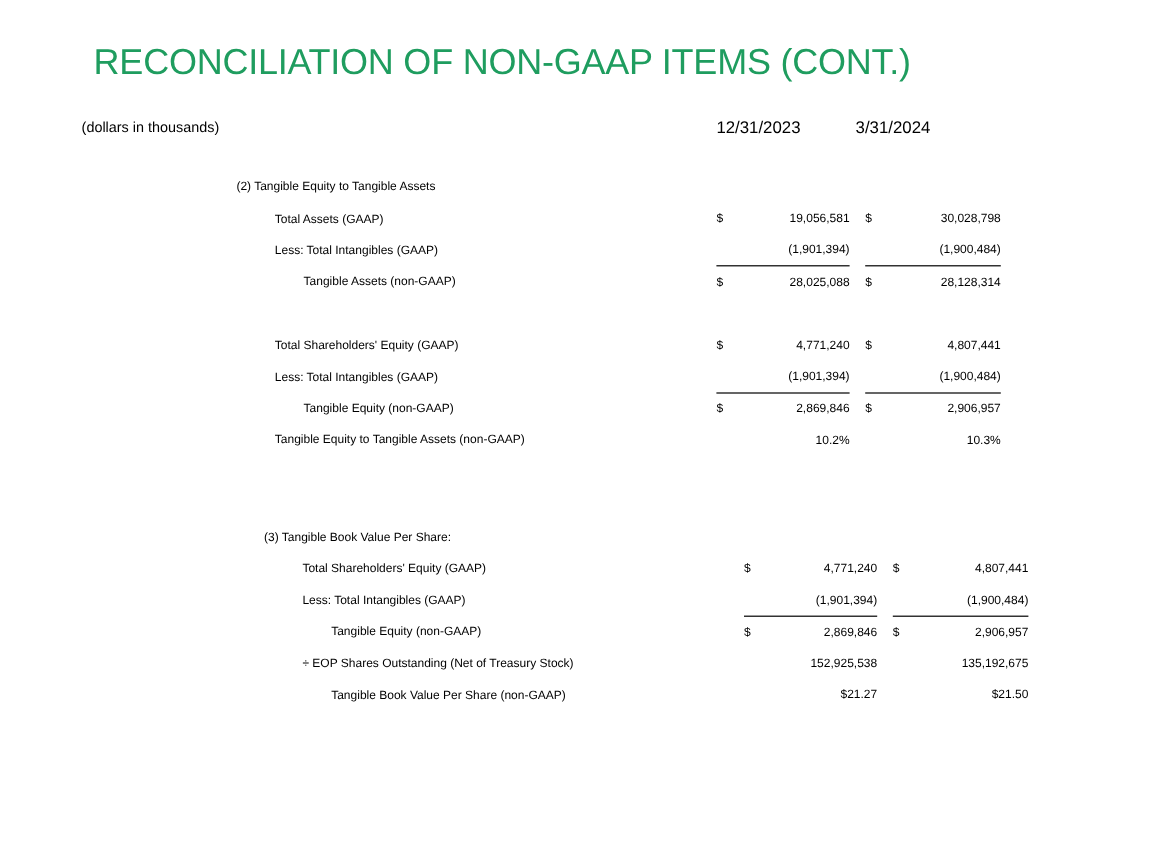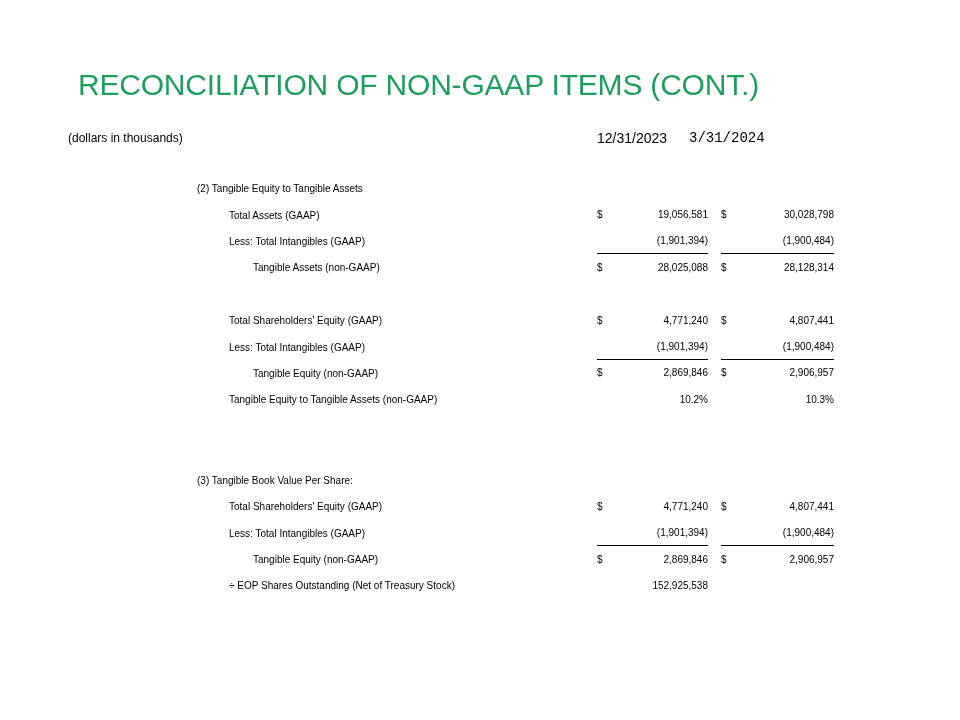--- a/index.html
+++ b/index.html
@@ -1,43 +1,43 @@
 <!DOCTYPE html>
 <html><head>
 <meta charset="utf-8">
 <style>
   html,body{margin:0;padding:0;background:#fff;}
   .slide{
     position:relative;width:960px;height:596px;background:#ffffff;
-    font-family:"Liberation Sans",sans-serif;color:#000;overflow:hidden;margin-top:32px;
+    font-family:"Liberation Sans",sans-serif;color:#000;overflow:hidden;
   }
   .title{
     position:absolute;left:78px;top:36px;margin:0;
     font-size:30px;font-weight:400;letter-spacing:-0.2px;line-height:1.1;
     color:#1F9D5F;white-space:nowrap;
   }
   .units{position:absolute;left:68px;top:99px;font-size:12px;}
   .colhead{position:absolute;top:98px;font-size:14px;text-align:left;white-space:nowrap;}
   .colhead.h1{left:597px;width:111px;}
-  .colhead.h2{left:689px;width:113px;font-family:Liberation Mono, monospace;}
+  .colhead.h2{left:713px;width:113px;}
 
   .table{position:absolute;left:0;top:143px;width:960px;}
   .t-row{position:relative;height:26.4px;font-size:10px;}
   .lbl{position:absolute;top:50%;transform:translateY(-50%);white-space:nowrap;}
   .ind0{left:197px;}
   .ind1{left:229px;text-align:right;}
   .ind2{left:253px;}
   .cell{position:absolute;top:0;height:100%;display:flex;align-items:center;box-sizing:border-box;}
   .cell.c1{left:597px;width:111px;}
   .cell.c2{left:721px;width:113px;}
   .cell .num{margin-left:auto;white-space:nowrap;}
   .cell .dollar{white-space:nowrap;}
   .cell.ul{border-bottom:1.5px solid #000;justify-content:center;}
   .group + .group{margin-top:26.4px;}
-  .section + .section{margin-top:54.2px;}
+  .section + .section{margin-top:54.2px;padding-left:23px;}
 
   .band{
     position:absolute;left:0;top:636px;width:960px;height:15px;
     background:linear-gradient(90deg,#fcfcfc 0%,#eaeaea 45%,#c3c3c3 100%);
     border-bottom:1px solid #b8b8b8;box-sizing:border-box;
   }
   .footerbar{
     position:absolute;left:0;top:645px;width:960px;height:69px;
     background:linear-gradient(90deg,#b4b4b4 0%,#8e8e8e 9%,#4e4e4e 21%,#101010 32%,#000 38%,#000 100%);
   }
@@ -178,20 +178,32 @@
             </div>
             <div class="cell c2">
               <div class="dollar">$</div>
               <div class="num">2,906,957</div>
             </div>
           </div>
           <div class="t-row">
             <div class="lbl ind1">÷ EOP Shares Outstanding (Net of Treasury Stock)</div>
             <div class="cell c1">
               <div class="num">152,925,538</div>
+            </div>
+            <div class="cell c2">
+              <div class="num">135,192,675</div>
+            </div>
+          </div>
+          <div class="t-row">
+            <div class="lbl ind2">Tangible Book Value Per Share (non-GAAP)</div>
+            <div class="cell c1">
+              <div class="num">$21.27</div>
+            </div>
+            <div class="cell c2">
+              <div class="num">$21.50</div>
             </div>
           </div>
         </div>
       </div>
     </div>
 
   <div class="band"></div>
   <div class="footerbar">
     <span class="pagenum">17</span>
     <div class="logo">

